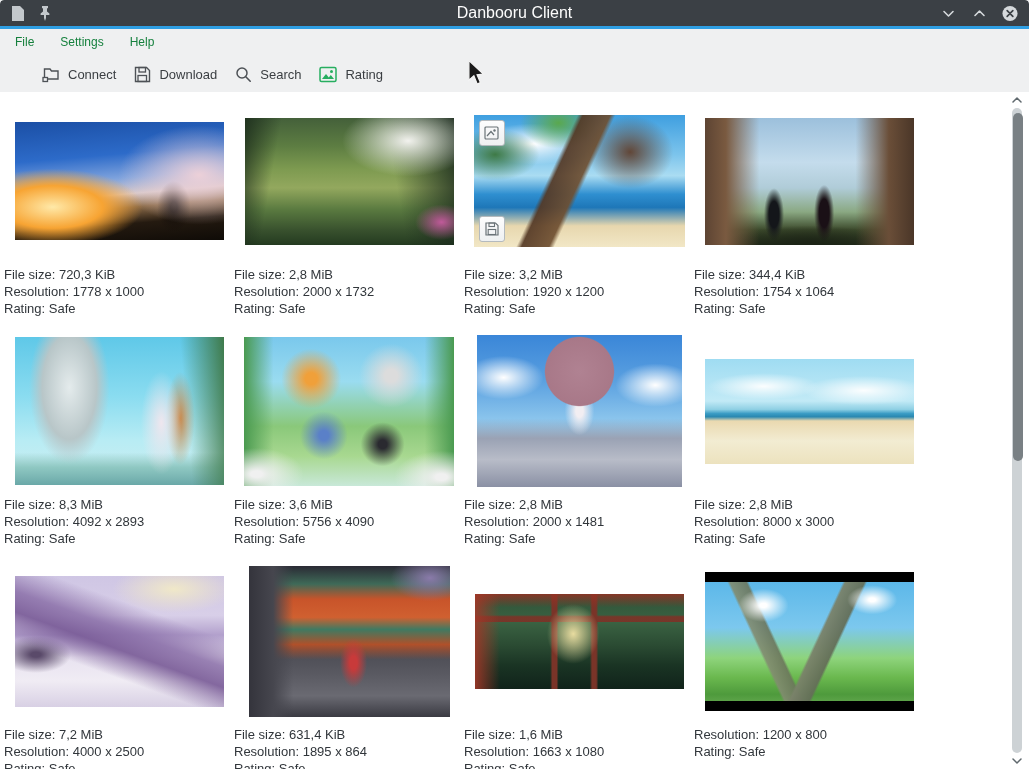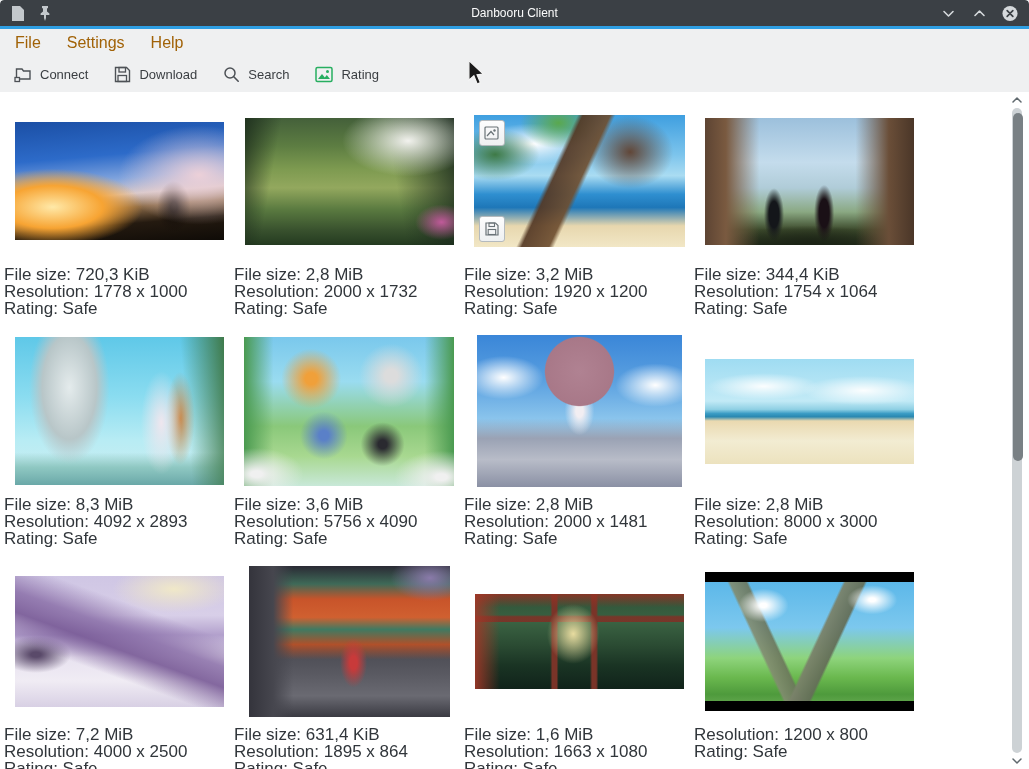--- a/index.html
+++ b/index.html
@@ -7,46 +7,46 @@
               font-family:"Liberation Sans", sans-serif; }
 
   .window { width:1029px; height:769px; display:flex; flex-direction:column;
             border-radius:4px 4px 0 0; overflow:hidden; }
 
   
   .titlebar { height:26px; background:#3b4045; display:flex; align-items:center;
               position:relative; flex:0 0 auto; border-radius:4px 4px 0 0; }
   .tb-left { display:flex; align-items:center; gap:12px; padding-left:9px; z-index:2; }
   .tb-title { position:absolute; left:0; right:0; text-align:center; color:#fcfcfc;
-              font-size:12px; pointer-events:none; }
+              font-size:16px; pointer-events:none; }
   .tb-right { margin-left:auto; display:flex; align-items:center; gap:15px;
               padding-right:11px; z-index:2; }
   .tb-btn { display:flex; align-items:center; justify-content:center; width:16px; height:16px; }
 
   .accent-line { height:3px; background:#2f9fe3; flex:0 0 auto; }
 
   
   .menubar { height:27px; background:#eff0f1; display:flex; align-items:center;
              padding-left:2px; flex:0 0 auto; }
-  .menu-item { padding:0 13px; font-size:16px; color:#a16207; line-height:27px; }
+  .menu-item { padding:0 13px; font-size:12px; color:#15803d; line-height:27px; }
 
   
   .toolbar { height:36px; background:#eff0f1; display:flex; align-items:center;
-             padding-left:14px; gap:26px; flex:0 0 auto; }
+             padding-left:14px; gap:18px; flex:0 0 auto;margin-left:28px; }
   .tool-btn { display:flex; align-items:center; gap:8px; font-size:13px; color:#3a3e42; }
   .tool-btn svg { display:block; }
 
   
   .content { position:relative; background:#ffffff; flex:1 1 auto; overflow:hidden; }
   .grid { display:grid; grid-template-columns:repeat(4,230px); grid-auto-rows:230px;
           padding:13px 0 0 4px; }
   .cell {}
   .thumb-box { height:152px; display:flex; align-items:center; justify-content:center; }
   .thumb { position:relative; flex:0 0 auto; }
-  .cap { margin-top:9px; font-size:17px; line-height:17px; color:#31363b; }
+  .cap { margin-top:9px; font-size:13px; line-height:17px; color:#31363b; }
 
   
   .overlay-btn { position:absolute; left:5px; width:26px; height:26px;
                  background:linear-gradient(180deg,#fdfdfd,#eef0f1);
                  border:1px solid #b4babe; border-radius:3px;
                  display:flex; align-items:center; justify-content:center; }
   .overlay-btn.top { top:5px; }
   .overlay-btn.bottom { bottom:5px; }
 
   

